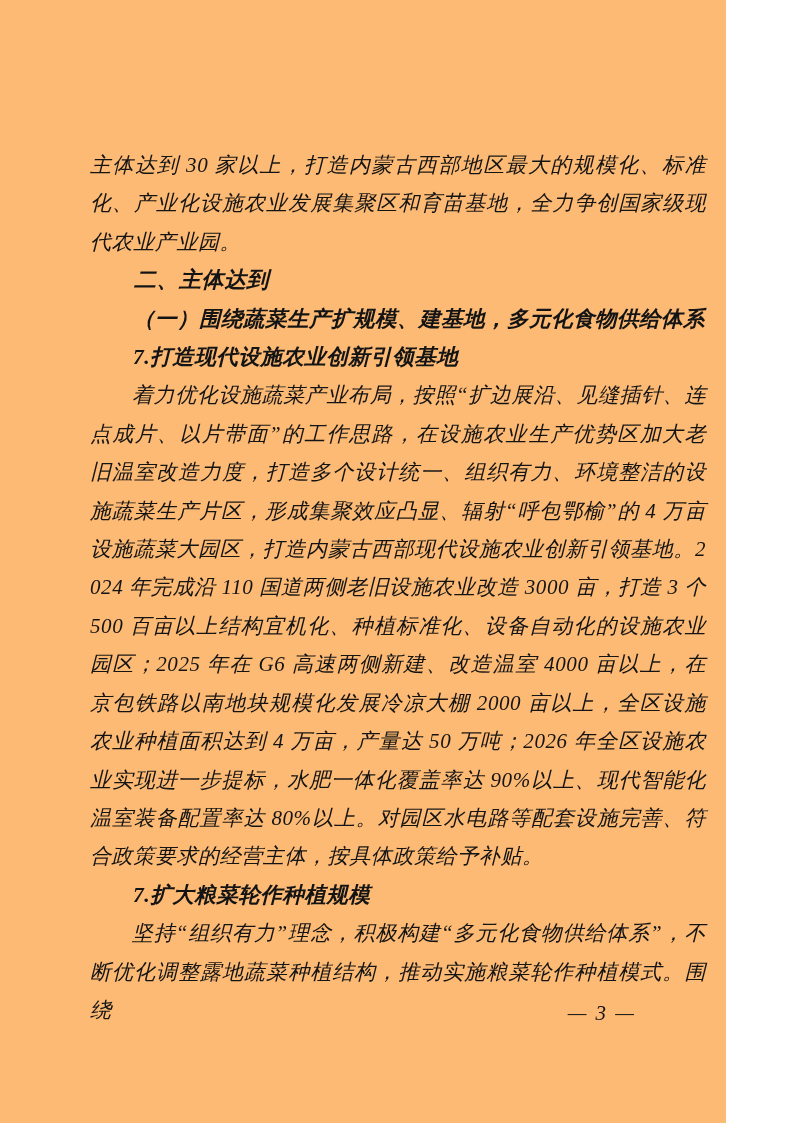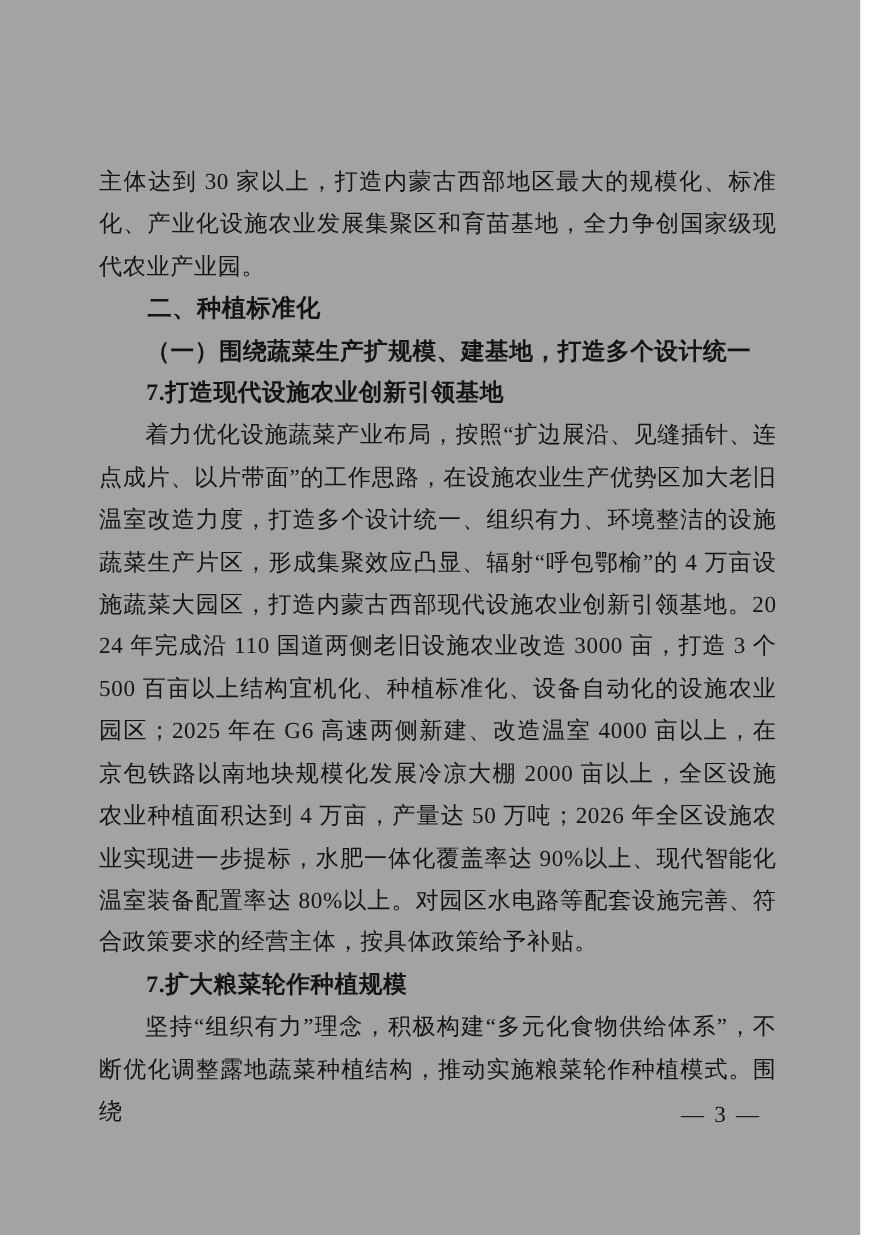--- a/index.html
+++ b/index.html
@@ -2,26 +2,27 @@
 <html lang="zh"><head>
 <meta charset="utf-8">
 <style>
   html, body {
     margin: 0;
     padding: 0;
     background: #ffffff;
   }
   .page {
     position: relative;
-    width: 782px;
+    width: 726px;
     height: 1123px;
-    background: #a3a3a3;
+    background: #fdba74;
     color: #141414;
     font-family: "Liberation Serif", "DejaVu Serif", serif;
     overflow: hidden;
+    font-style: italic;
   }
   .content {
     position: absolute;
     left: 90px;
     top: 146px;
     width: 616px;
   }
   .body-par {
     margin: 0;
     font-size: 21px;
@@ -72,23 +73,23 @@
     font-family: "Liberation Serif", "DejaVu Serif", serif;
   }
 </style>
 </head>
 <body>
 
 <div class="page">
   <main class="content">
     <p class="body-par">主体达到 30 家以上，打造内蒙古西部地区最大的规模化、标准化、产业化设施农业发展集聚区和育苗基地，全力争创国家级现代农业产业园。</p>
 
-    <h2 class="h-section">二、种植标准化</h2>
+    <h2 class="h-section">二、主体达到</h2>
 
-    <h3 class="h-sub">（一）围绕蔬菜生产扩规模、建基地，打造多个设计统一</h3>
+    <h3 class="h-sub">（一）围绕蔬菜生产扩规模、建基地，多元化食物供给体系</h3>
 
     <h4 class="h-item">7.打造现代设施农业创新引领基地</h4>
 
     <p class="body-par indent-first">着力优化设施蔬菜产业布局，按照“扩边展沿、见缝插针、连点成片、以片带面”的工作思路，在设施农业生产优势区加大老旧温室改造力度，打造多个设计统一、组织有力、环境整洁的设施蔬菜生产片区，形成集聚效应凸显、辐射“呼包鄂榆”的 4 万亩设施蔬菜大园区，打造内蒙古西部现代设施农业创新引领基地。2024 年完成沿 110 国道两侧老旧设施农业改造 3000 亩，打造 3 个 500 百亩以上结构宜机化、种植标准化、设备自动化的设施农业园区；2025 年在 G6 高速两侧新建、改造温室 4000 亩以上，在京包铁路以南地块规模化发展冷凉大棚 2000 亩以上，全区设施农业种植面积达到 4 万亩，产量达 50 万吨；2026 年全区设施农业实现进一步提标，水肥一体化覆盖率达 90%以上、现代智能化温室装备配置率达 80%以上。对园区水电路等配套设施完善、符合政策要求的经营主体，按具体政策给予补贴。</p>
 
     <h4 class="h-item">7.扩大粮菜轮作种植规模</h4>
 
     <p class="body-par indent-first">坚持“组织有力”理念，积极构建“多元化食物供给体系”，不断优化调整露地蔬菜种植结构，推动实施粮菜轮作种植模式。围绕</p>
   </main>
 

